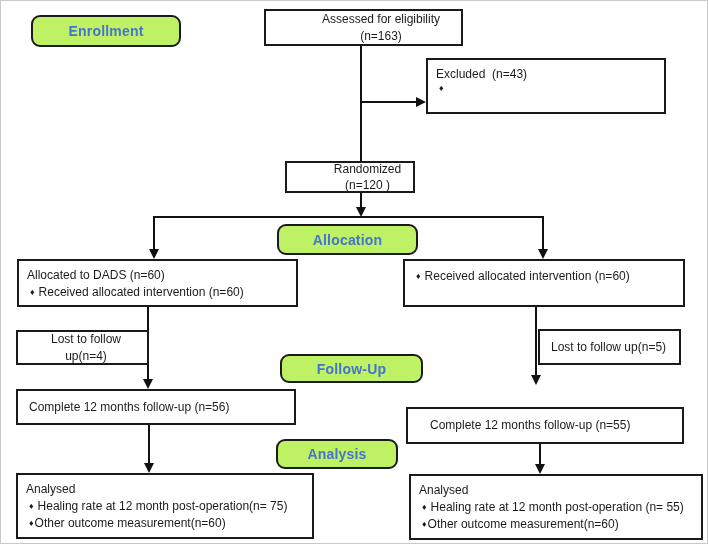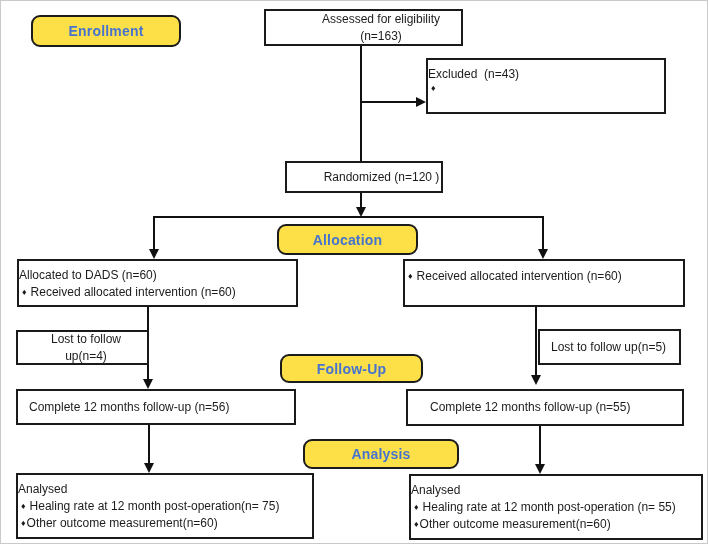--- a/index.html
+++ b/index.html
@@ -22,24 +22,24 @@
     line-height:1.35;
     padding-left:35px;
   }
   .box.center{
     display:flex;align-items:center;justify-content:center;text-align:center;
   }
   .box.leftpad{
     display:flex;align-items:center;justify-content:flex-start;
     padding-left:11px;padding-right:4px;
   }
-  .box.multi{padding:6px 6px 4px 0;}
+  .box.multi{padding:6px 6px 4px 8px;}
   .stage-label{
     position:absolute;
-    background:#fde047;
+    background:#bef264;
     border:2px solid #1b1b1b;
     border-radius:9px;
     box-sizing:border-box;
     display:flex;align-items:center;justify-content:center;
     font-size:14px;font-weight:bold;color:#4673cf;
     letter-spacing:.2px;
   }
   .vline,.hline{position:absolute;background:#111;}
   .vline{width:2px;}
   .hline{height:2px;}
@@ -70,21 +70,21 @@
 
   <div class="stage-label" style="left:30px;top:14px;width:150px;height:32px;">
     <span class="t">Enrollment</span>
   </div>
   <div class="stage-label" style="left:279px;top:353px;width:143px;height:29px;">
     <span class="t">Follow-Up</span>
   </div>
   <div class="stage-label" style="left:276px;top:223px;width:141px;height:31px;">
     <span class="t">Allocation</span>
   </div>
-  <div class="stage-label" style="left:302px;top:438px;width:156px;height:30px;">
+  <div class="stage-label" style="left:275px;top:438px;width:122px;height:30px;">
     <span class="t">Analysis</span>
   </div>
 
   <div class="vline" style="left:359px;top:45px;height:115px;"></div>
   <div class="hline" style="left:360px;top:100px;width:56px;"></div>
   <div class="arrow-right" style="left:415px;top:96px;"></div>
 
   <div class="vline" style="left:359px;top:192px;height:18px;"></div>
   <div class="arrow-down" style="left:355px;top:206px;"></div>
   <div class="hline" style="left:152px;top:215px;width:391px;"></div>
@@ -108,21 +108,21 @@
     <span class="t">Assessed for eligibility (n=163)</span>
   </div>
 
   <div class="box multi" style="left:425px;top:57px;width:240px;height:56px;">
     <div class="t">Excluded  (n=43)</div>
     <div class="bullet-line">
       <span class="glyph">♦</span>
     </div>
   </div>
 
-  <div class="box center" style="left:284px;top:160px;width:158px;height:32px;">
+  <div class="box center" style="left:284px;top:160px;width:130px;height:32px;">
     <span class="t">Randomized (n=120 )</span>
   </div>
 
   <div class="box multi" style="left:16px;top:258px;width:281px;height:48px;">
     <div class="t">Allocated to DADS (n=60)</div>
     <div class="bullet-line">
       <span class="glyph">♦</span>
       <span class="t">Received allocated intervention (n=60)</span>
     </div>
   </div>
@@ -139,21 +139,21 @@
   </div>
 
   <div class="box leftpad" style="left:537px;top:328px;width:143px;height:36px;text-align:right;">
     <span class="t">Lost to follow up(n=5)</span>
   </div>
 
   <div class="box leftpad" style="left:15px;top:388px;width:280px;height:36px;">
     <span class="t">Complete 12 months follow-up (n=56)</span>
   </div>
 
-  <div class="box leftpad" style="left:405px;top:388px;width:278px;height:37px;padding-left:22px;">
+  <div class="box leftpad" style="left:405px;top:406px;width:278px;height:37px;padding-left:22px;">
     <span class="t">Complete 12 months follow-up (n=55)</span>
   </div>
 
   <div class="box multi" style="left:15px;top:472px;width:298px;height:66px;">
     <div class="t">Analysed</div>
     <div class="bullet-line">
       <span class="glyph">♦</span>
       <span class="t">Healing rate at 12 month post-operation(n= 75)</span>
     </div>
     <div class="bullet-line">

